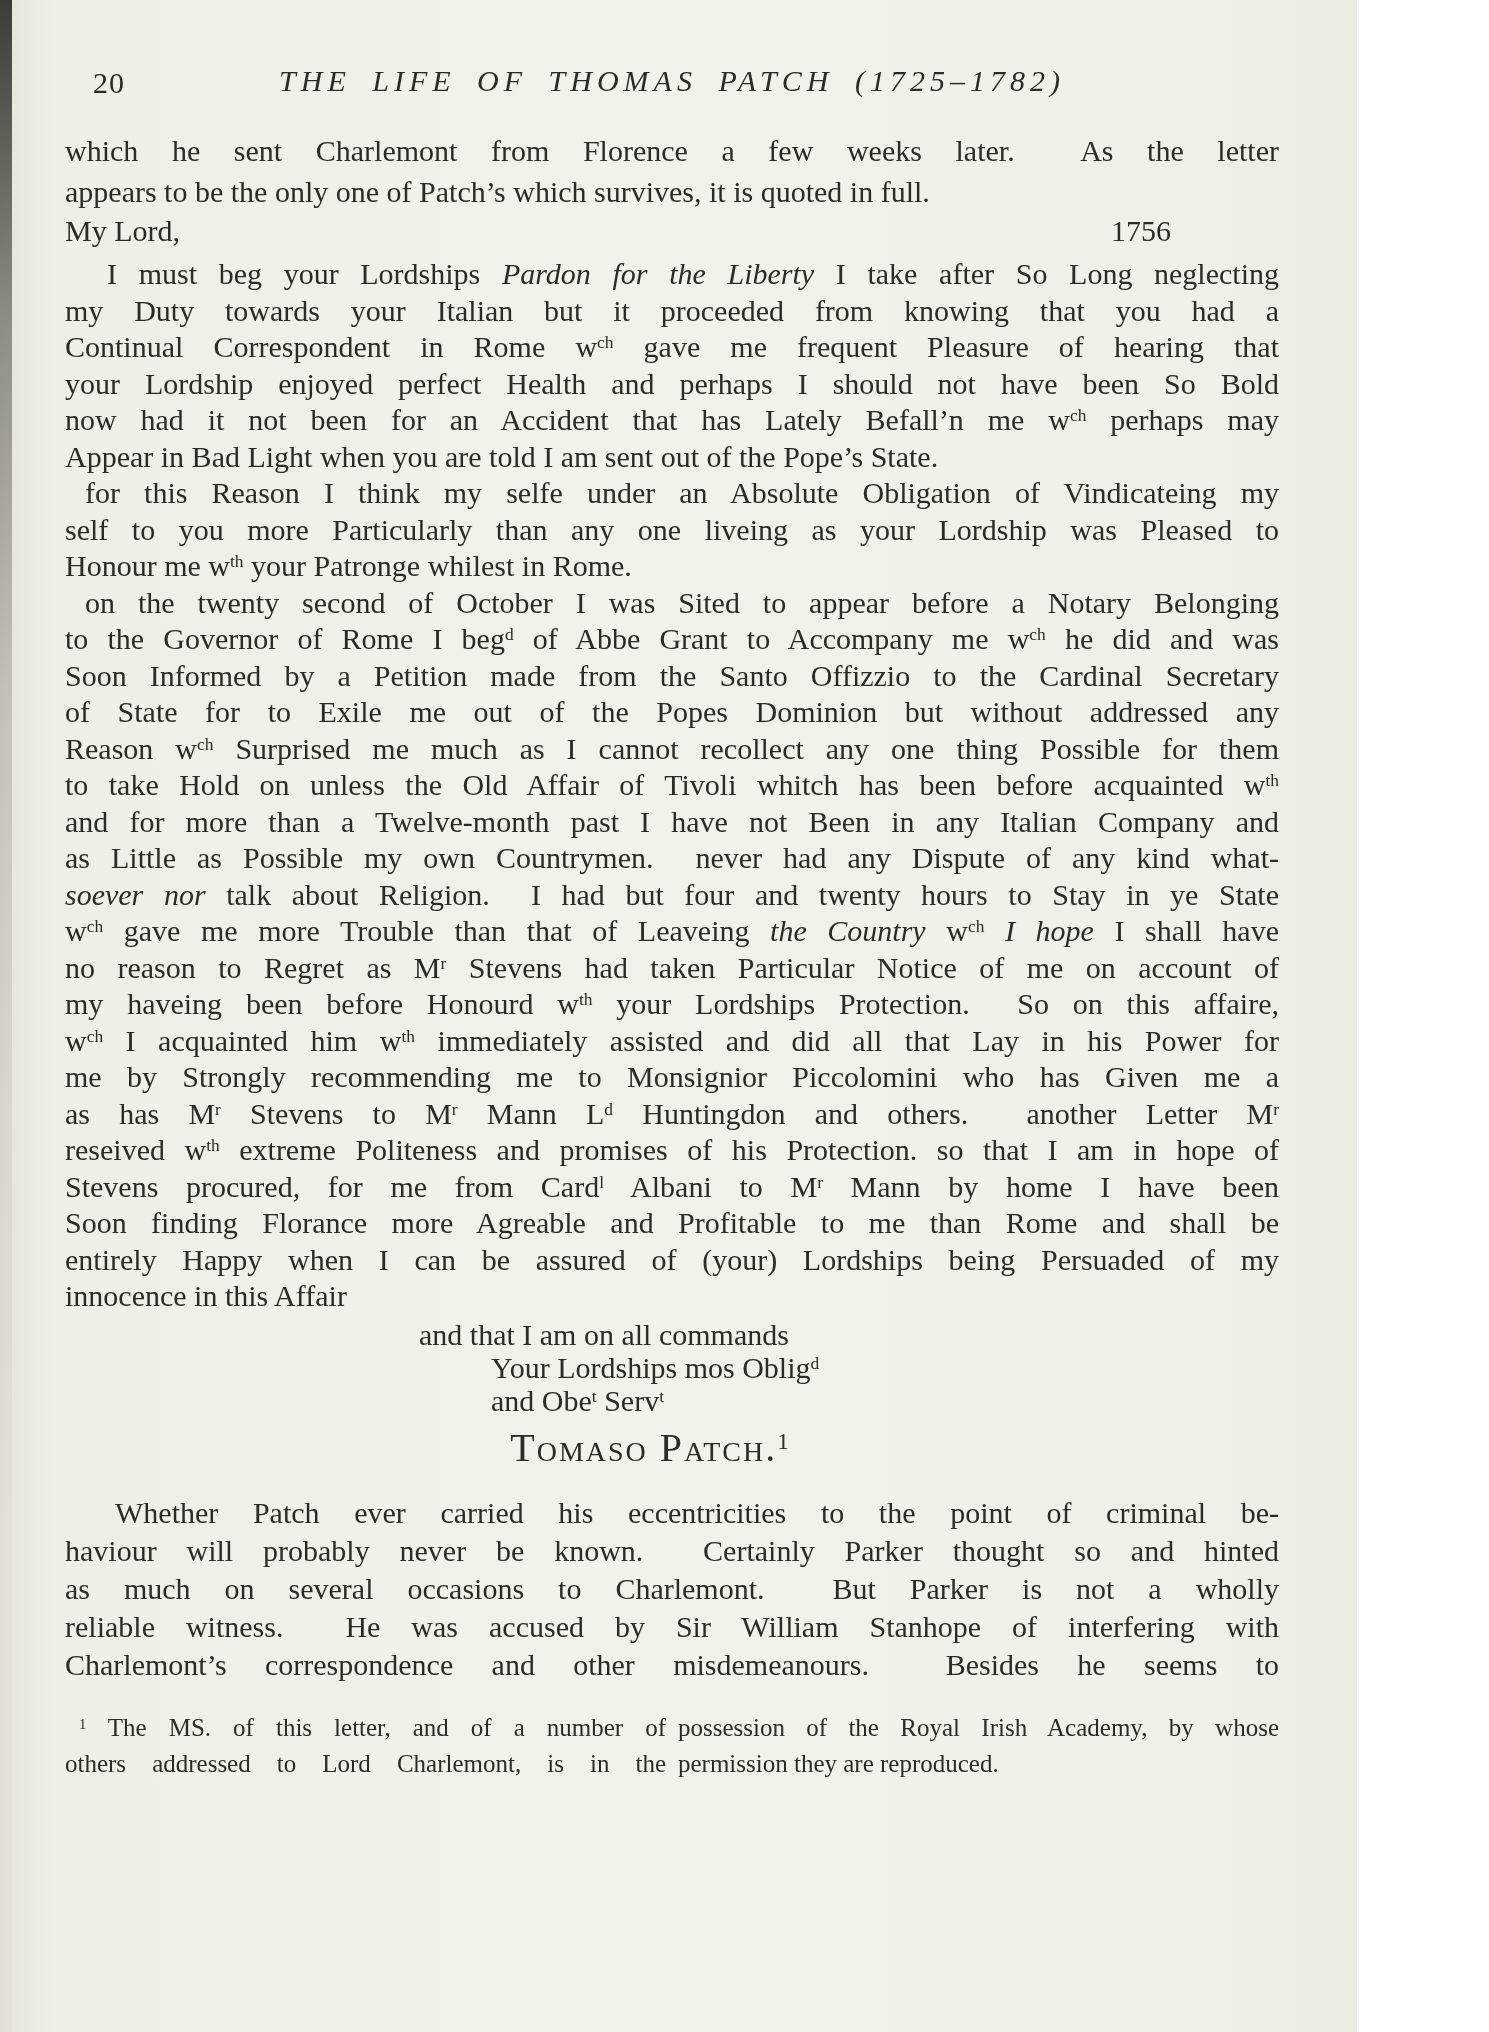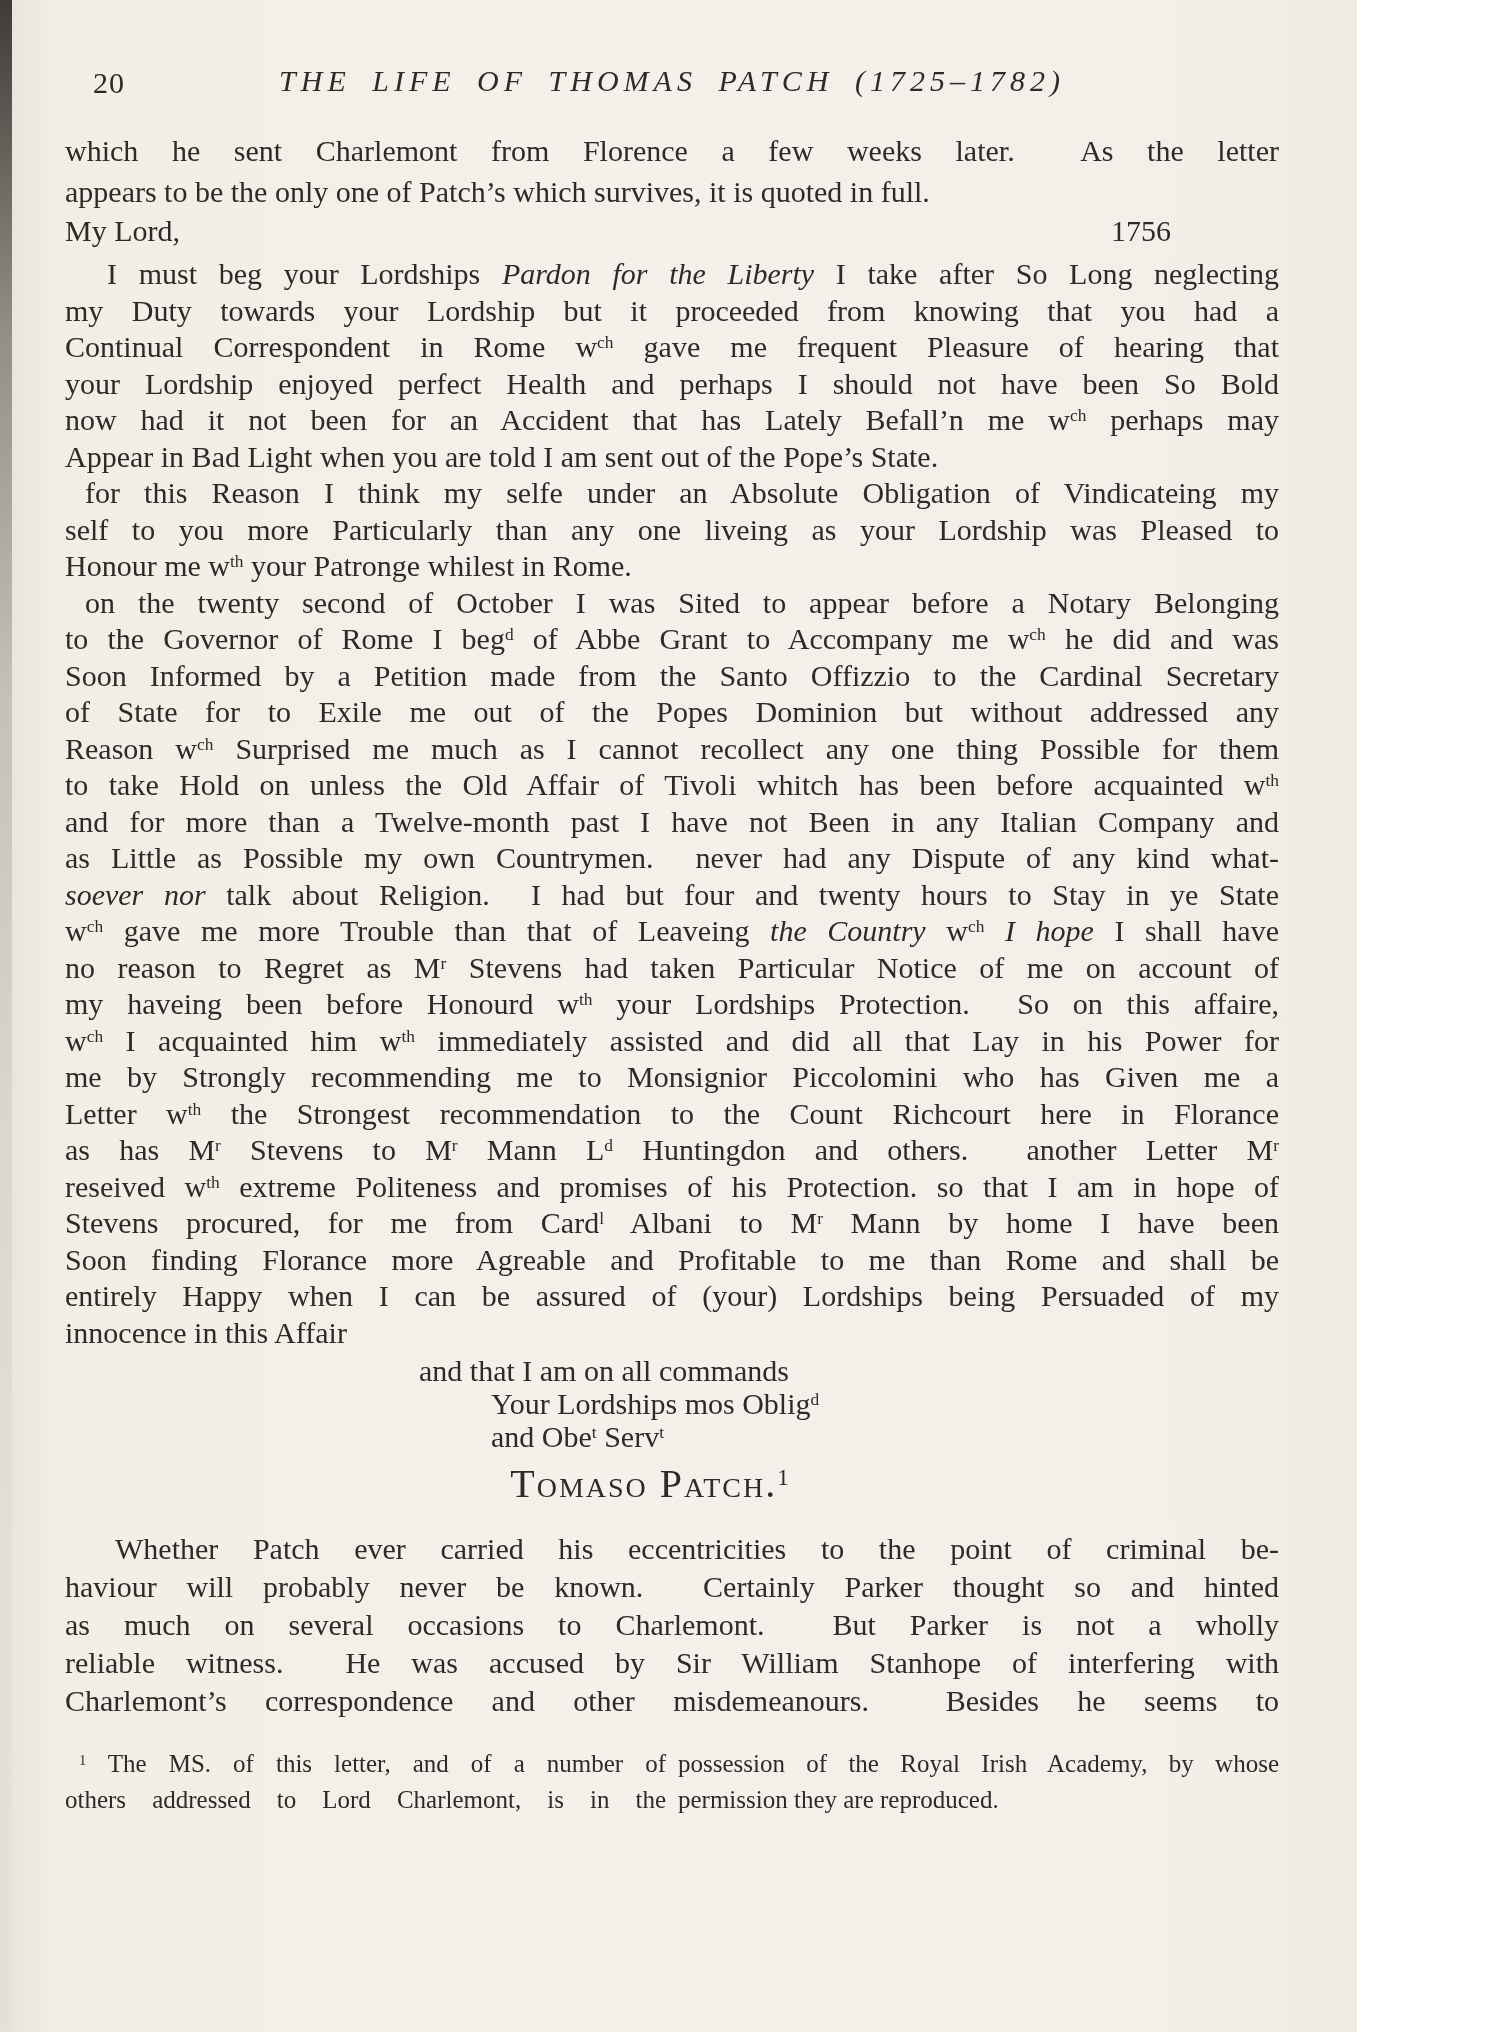--- a/index.html
+++ b/index.html
@@ -61,21 +61,21 @@
 
 
     <div class="salrow">
       <span>My Lord,</span>
       <span class="year">1756</span>
     </div>
 
     <div class="lbody">
         <div class="para">
           <div class="line jl" style="text-indent: 42px;">I must beg your Lordships <i>Pardon for the Liberty</i> I take after So Long neglecting</div>
-          <div class="line jl">my Duty towards your Lordship but it proceeded from knowing that you had a</div>
+          <div class="line jl">my Duty towards your Italian but it proceeded from knowing that you had a</div>
           <div class="line jl">Continual Correspondent in Rome w<sup>ch</sup> gave me frequent Pleasure of hearing that</div>
           <div class="line jl">your Lordship enjoyed perfect Health and perhaps I should not have been So Bold</div>
           <div class="line jl">now had it not been for an Accident that has Lately Befall’n me w<sup>ch</sup> perhaps may</div>
           <div class="line">Appear in Bad Light when you are told I am sent out of the Pope’s State.</div>
         </div>
         <div class="para">
           <div class="line jl" style="text-indent: 20px;">for this Reason I think my selfe under an Absolute Obligation of Vindicateing my</div>
           <div class="line jl">self to you more Particularly than any one liveing as your Lordship was Pleased to</div>
           <div class="line">Honour me w<sup>th</sup> your Patronge whilest in Rome.</div>
         </div>
@@ -87,21 +87,20 @@
           <div class="line jl">Reason w<sup>ch</sup> Surprised me much as I cannot recollect any one thing Possible for them</div>
           <div class="line jl">to take Hold on unless the Old Affair of Tivoli whitch has been before acquainted w<sup>th</sup></div>
           <div class="line jl">and for more than a Twelve-month past I have not Been in any Italian Company and</div>
           <div class="line jl">as Little as Possible my own Countrymen.&nbsp; never had any Dispute of any kind what-</div>
           <div class="line jl"><i>soever nor</i> talk about Religion.&nbsp; I had but four and twenty hours to Stay in ye State</div>
           <div class="line jl">w<sup>ch</sup> gave me more Trouble than that of Leaveing <i>the Country</i> w<sup>ch</sup> <i>I hope</i> I shall have</div>
           <div class="line jl">no reason to Regret as M<sup>r</sup> Stevens had taken Particular Notice of me on account of</div>
           <div class="line jl">my haveing been before Honourd w<sup>th</sup> your Lordships Protection.&nbsp; So on this affaire,</div>
           <div class="line jl">w<sup>ch</sup> I acquainted him w<sup>th</sup> immediately assisted and did all that Lay in his Power for</div>
           <div class="line jl">me by Strongly recommending me to Monsignior Piccolomini who has Given me a</div>
-          <div class="line jl">Letter w<sup>th</sup> the Strongest recommendation to the Count Richcourt here in Florance</div>
           <div class="line jl">as has M<sup>r</sup> Stevens to M<sup>r</sup> Mann L<sup>d</sup> Huntingdon and others.&nbsp; another Letter M<sup>r</sup></div>
           <div class="line jl">reseived w<sup>th</sup> extreme Politeness and promises of his Protection. so that I am in hope of</div>
           <div class="line jl">Stevens procured, for me from Card<sup>l</sup> Albani to M<sup>r</sup> Mann by home I have been</div>
           <div class="line jl">Soon finding Florance more Agreable and Profitable to me than Rome and shall be</div>
           <div class="line jl">entirely Happy when I can be assured of (your) Lordships being Persuaded of my</div>
           <div class="line">innocence in this Affair</div>
         </div>
       </div>
 
     <div class="closing">

